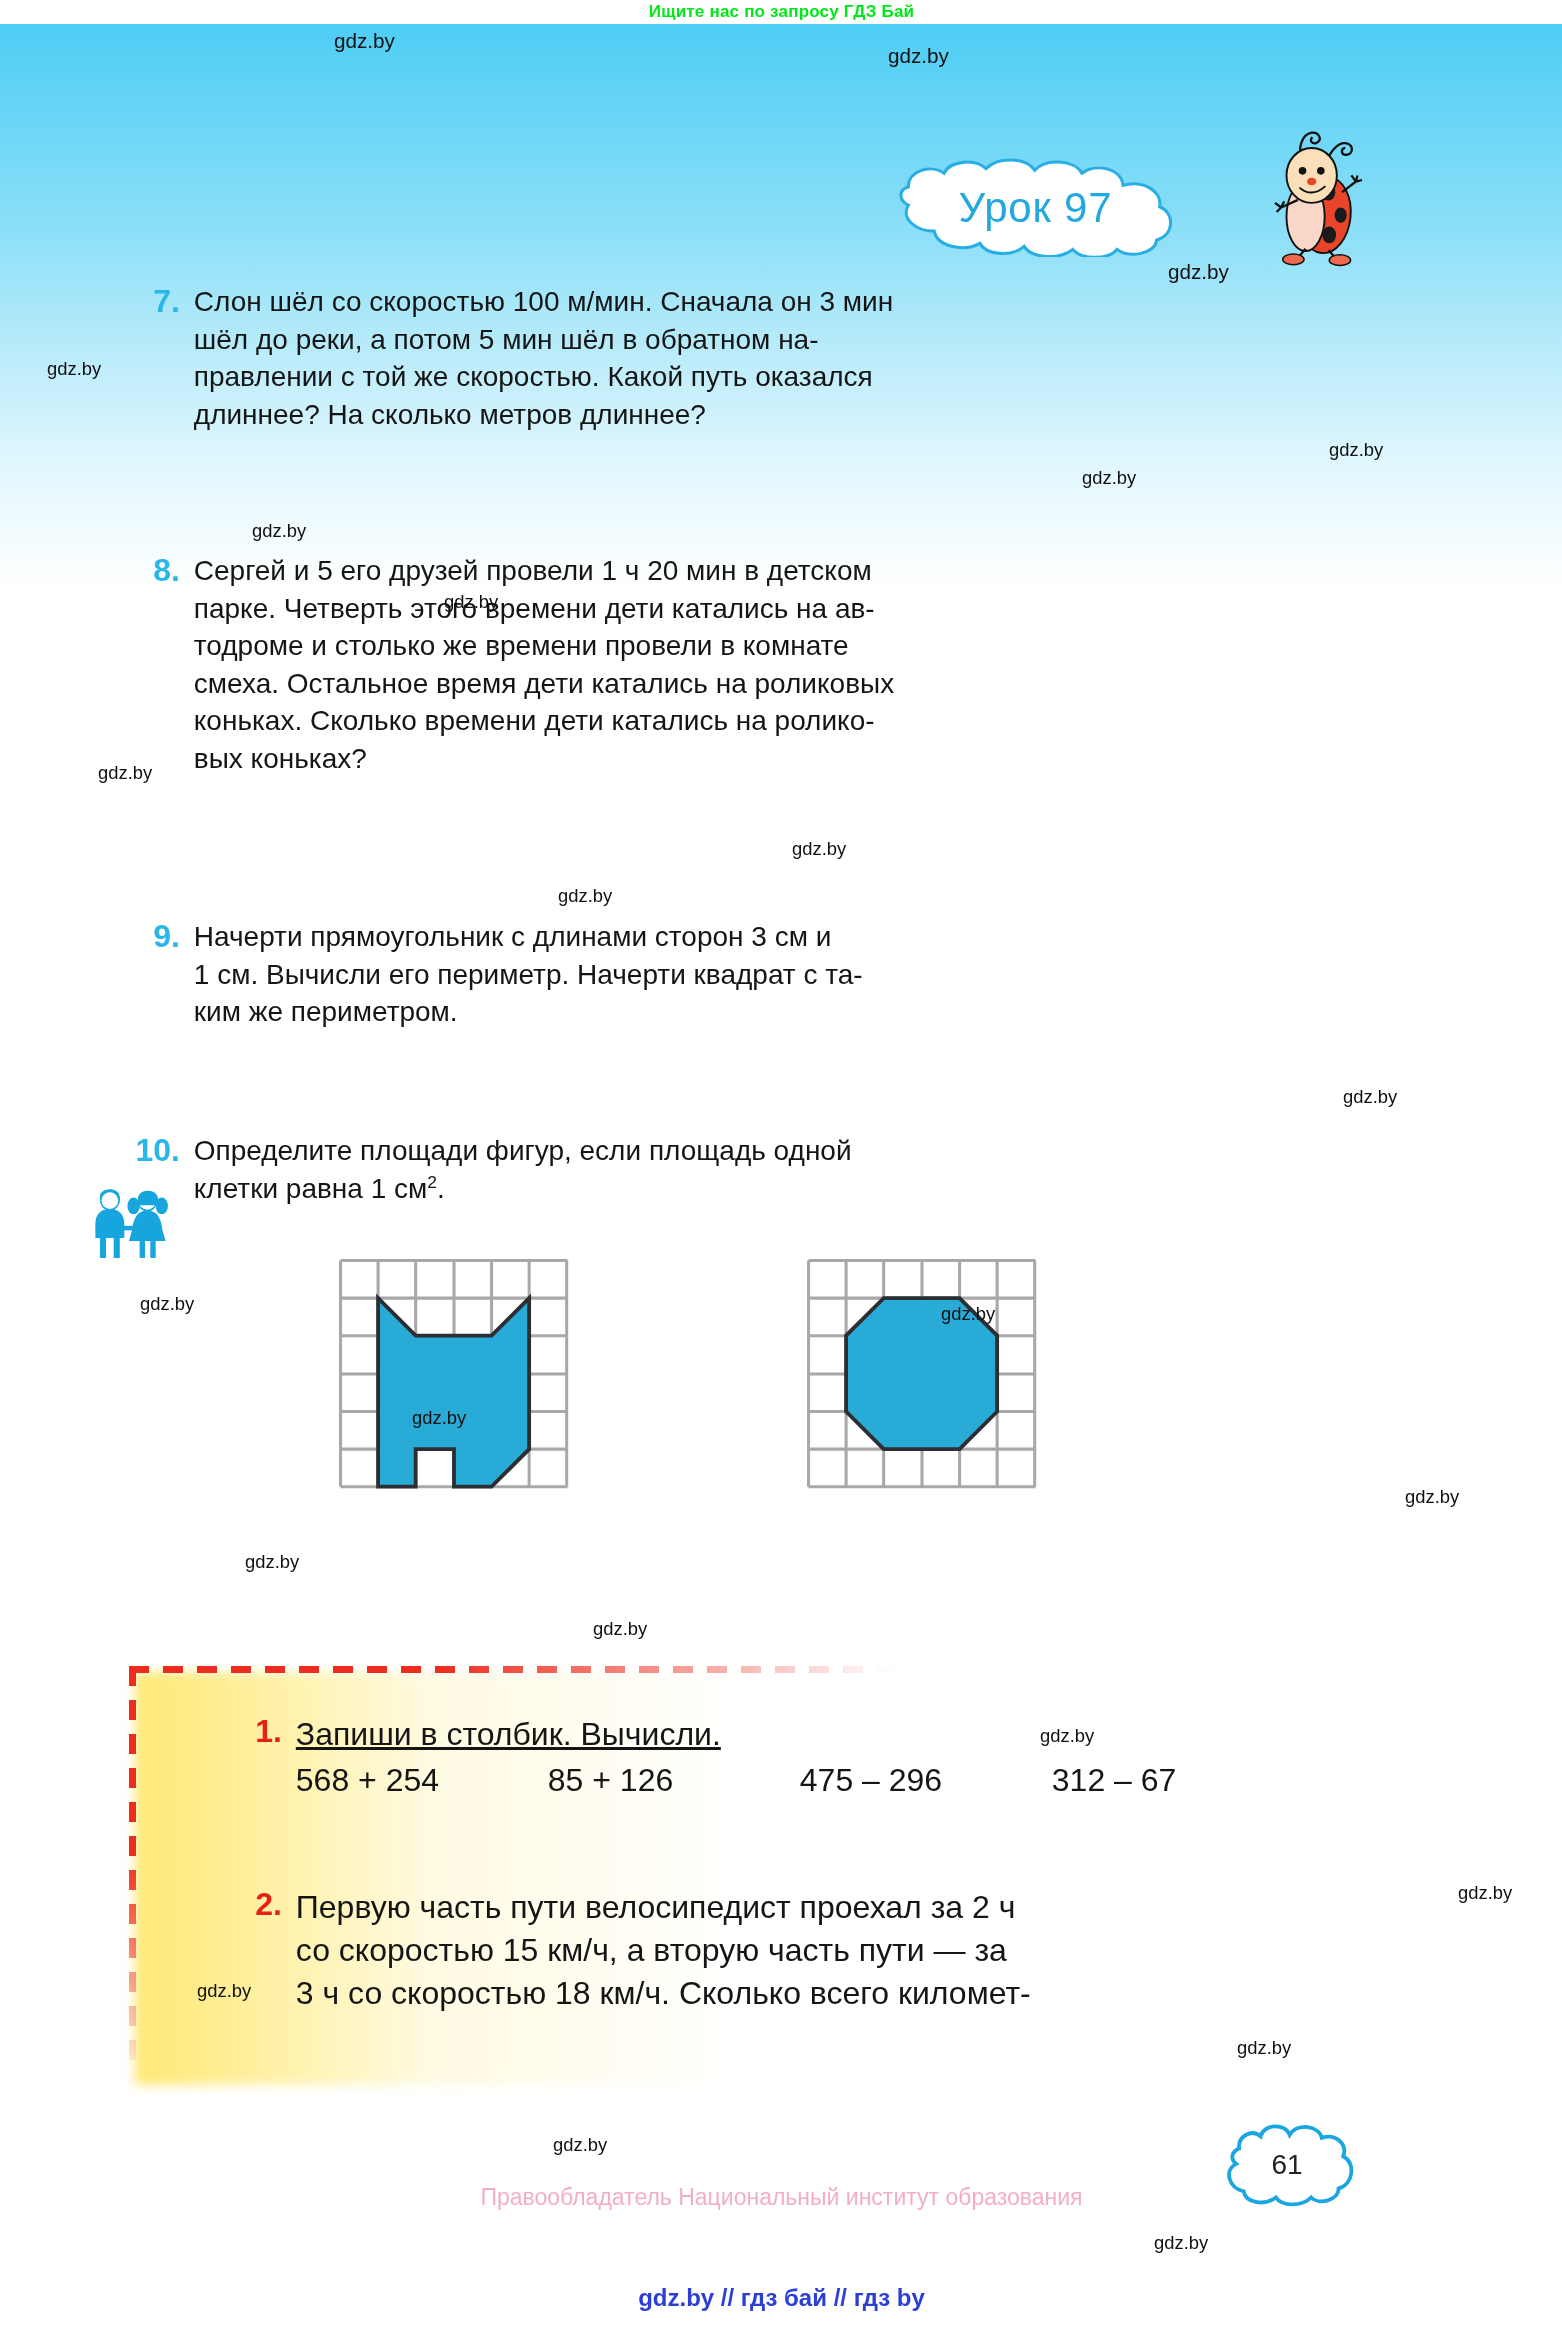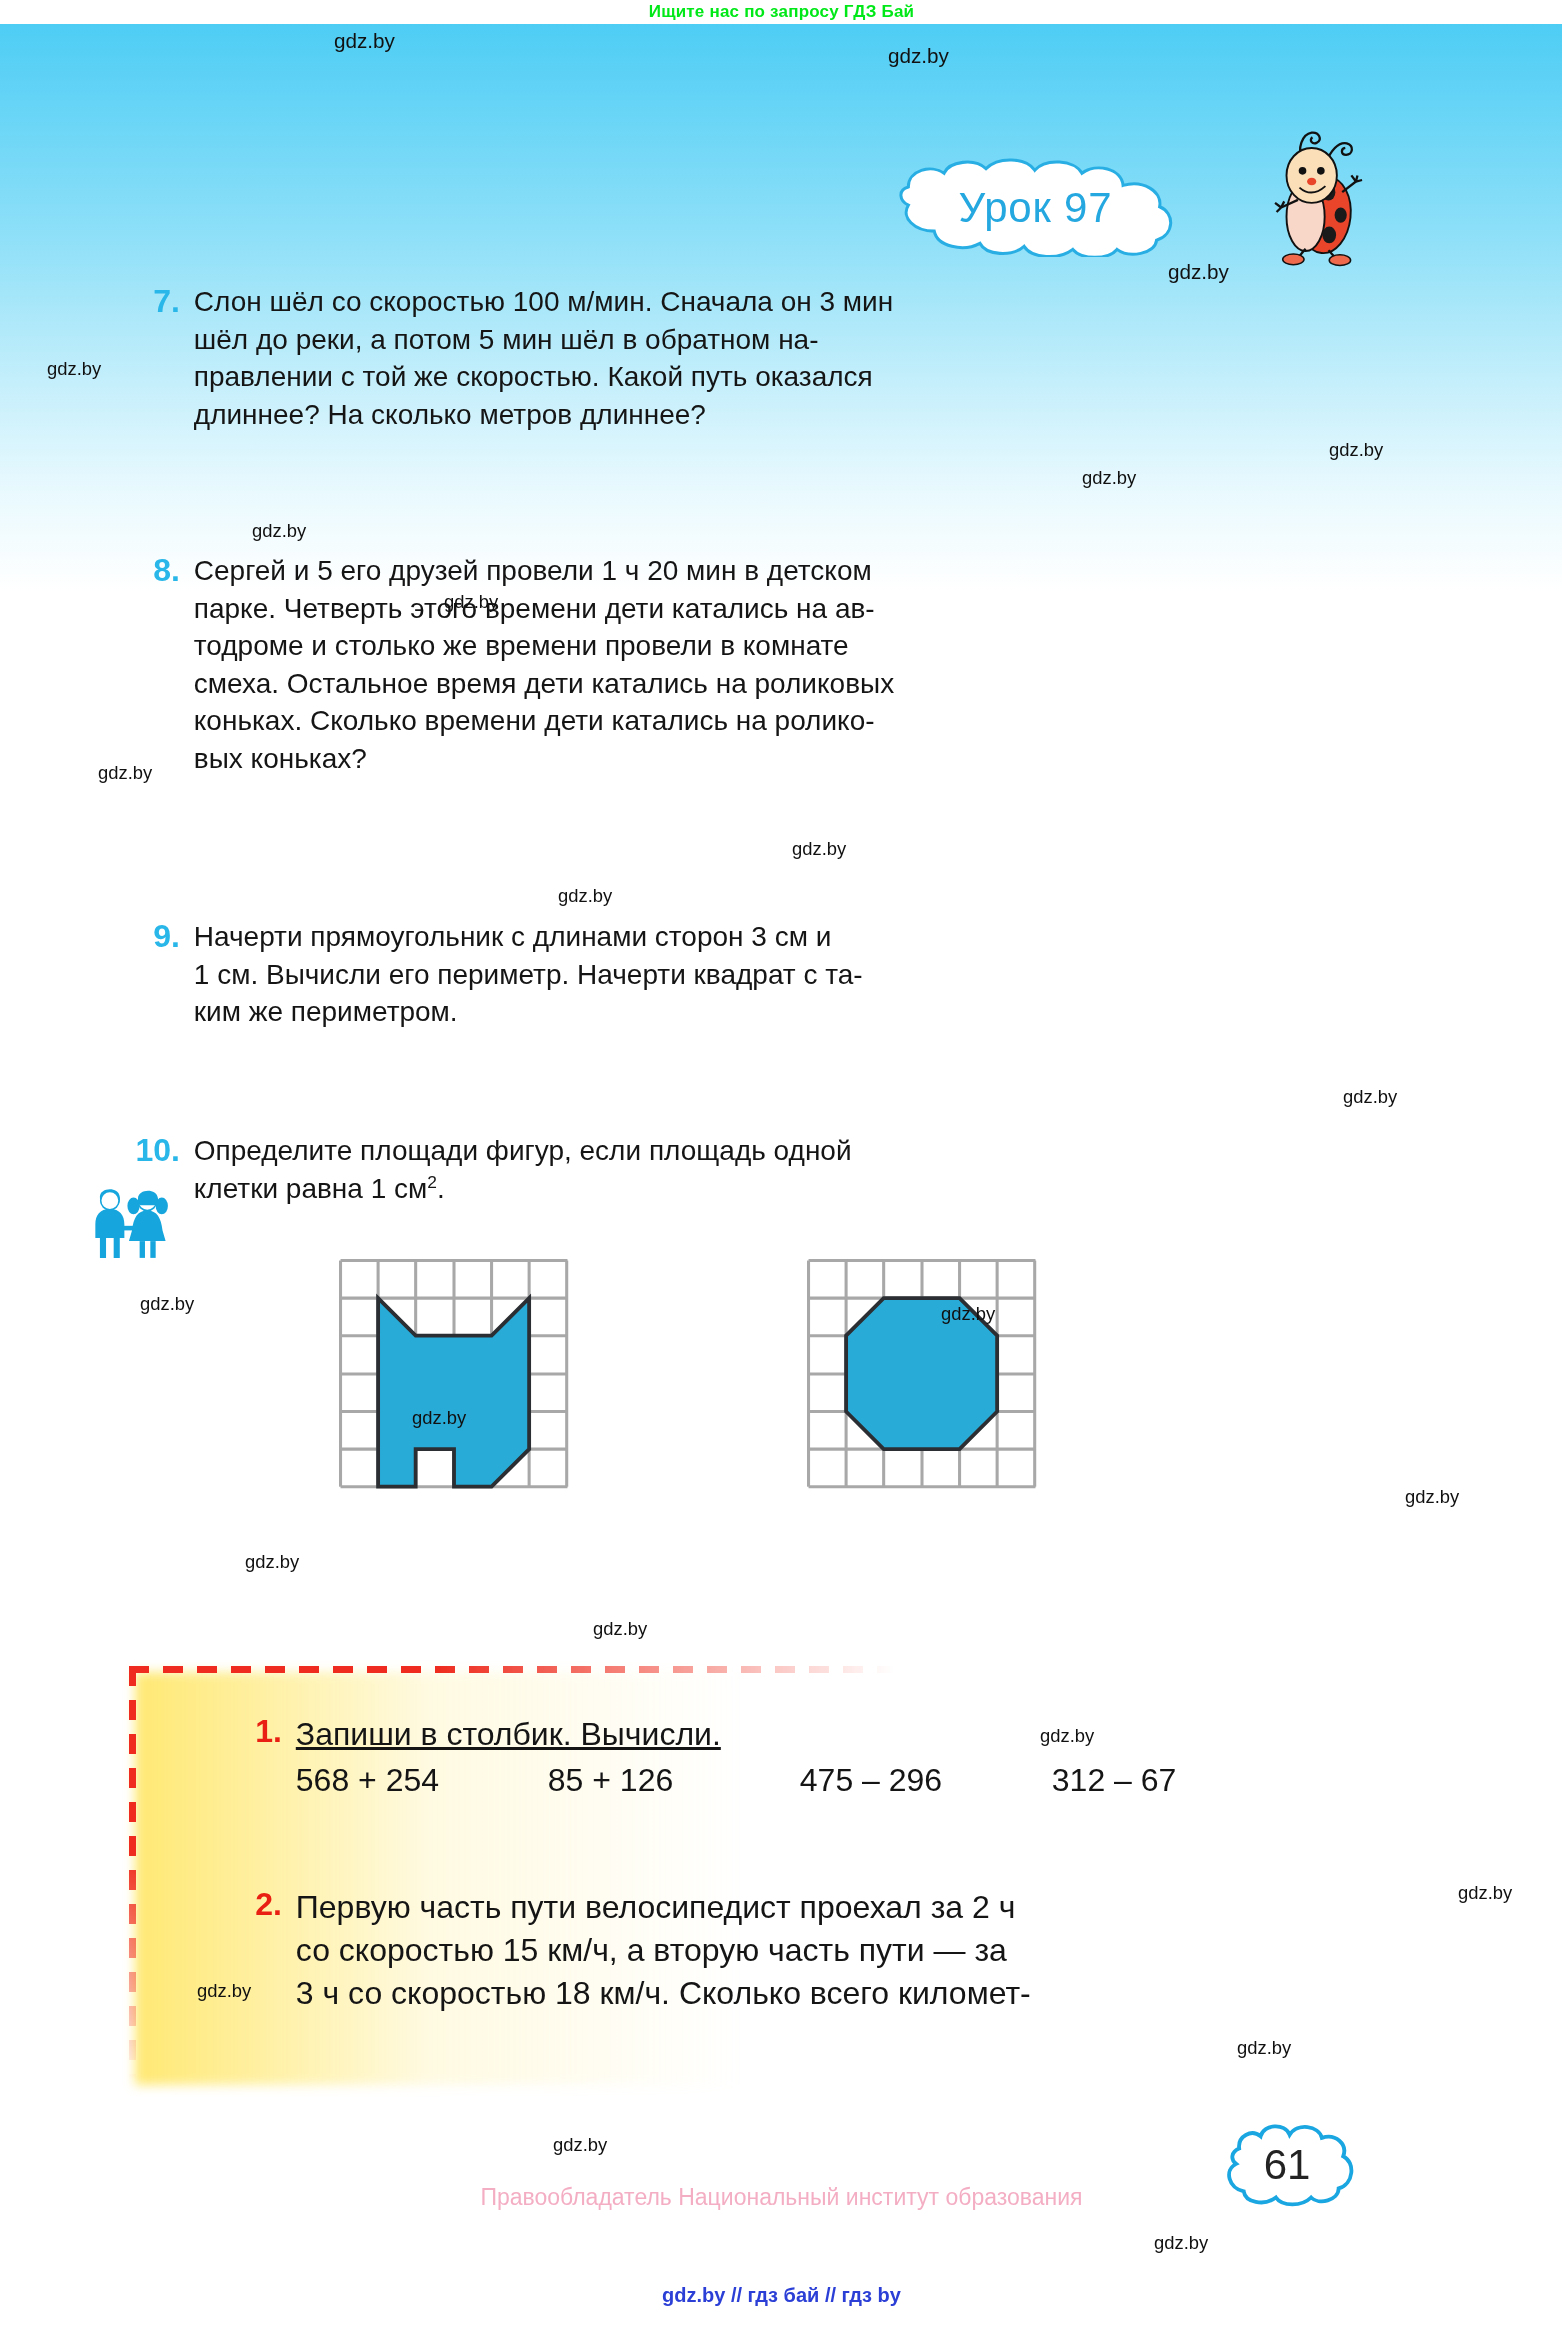--- a/index.html
+++ b/index.html
@@ -99,31 +99,31 @@
   .hw-item .body p{margin:0;}
   .hw-item .body .lastline{text-align:left;text-decoration:underline;}
   .expr-row{display:flex;gap:0;width:1102px;}
   .expr-row span{display:inline-block;}
 
   
   .pgnum{position:absolute;left:1216px;top:2121px;width:142px;height:88px;}
   .pgnum .n{
     position:absolute;left:0;top:0;width:142px;height:88px;
     display:flex;align-items:center;justify-content:center;
-    font-size:42px;color:#232323;font-family:"Liberation Sans", sans-serif;
+    font-size:28px;color:#232323;font-family:"Liberation Sans", sans-serif;
   }
 
   
   .copyright{
     position:absolute;left:0;top:2184px;width:1563px;text-align:center;
     color:#f4aec4;font-size:23px;font-family:"Liberation Sans", sans-serif;
   }
   .bottombar{
     position:absolute;left:0;top:2284px;width:1563px;text-align:center;
-    color:#2b3fd6;font-size:20px;font-weight:bold;
+    color:#2b3fd6;font-size:24px;font-weight:bold;
     font-family:"Liberation Sans", sans-serif;
   }
   sup{font-size:.62em;vertical-align:super;}
 </style>
 </head>
 <body>
 
 <div class="page">
 
   <div class="promo">Ищите нас по запросу ГДЗ Бай</div>

